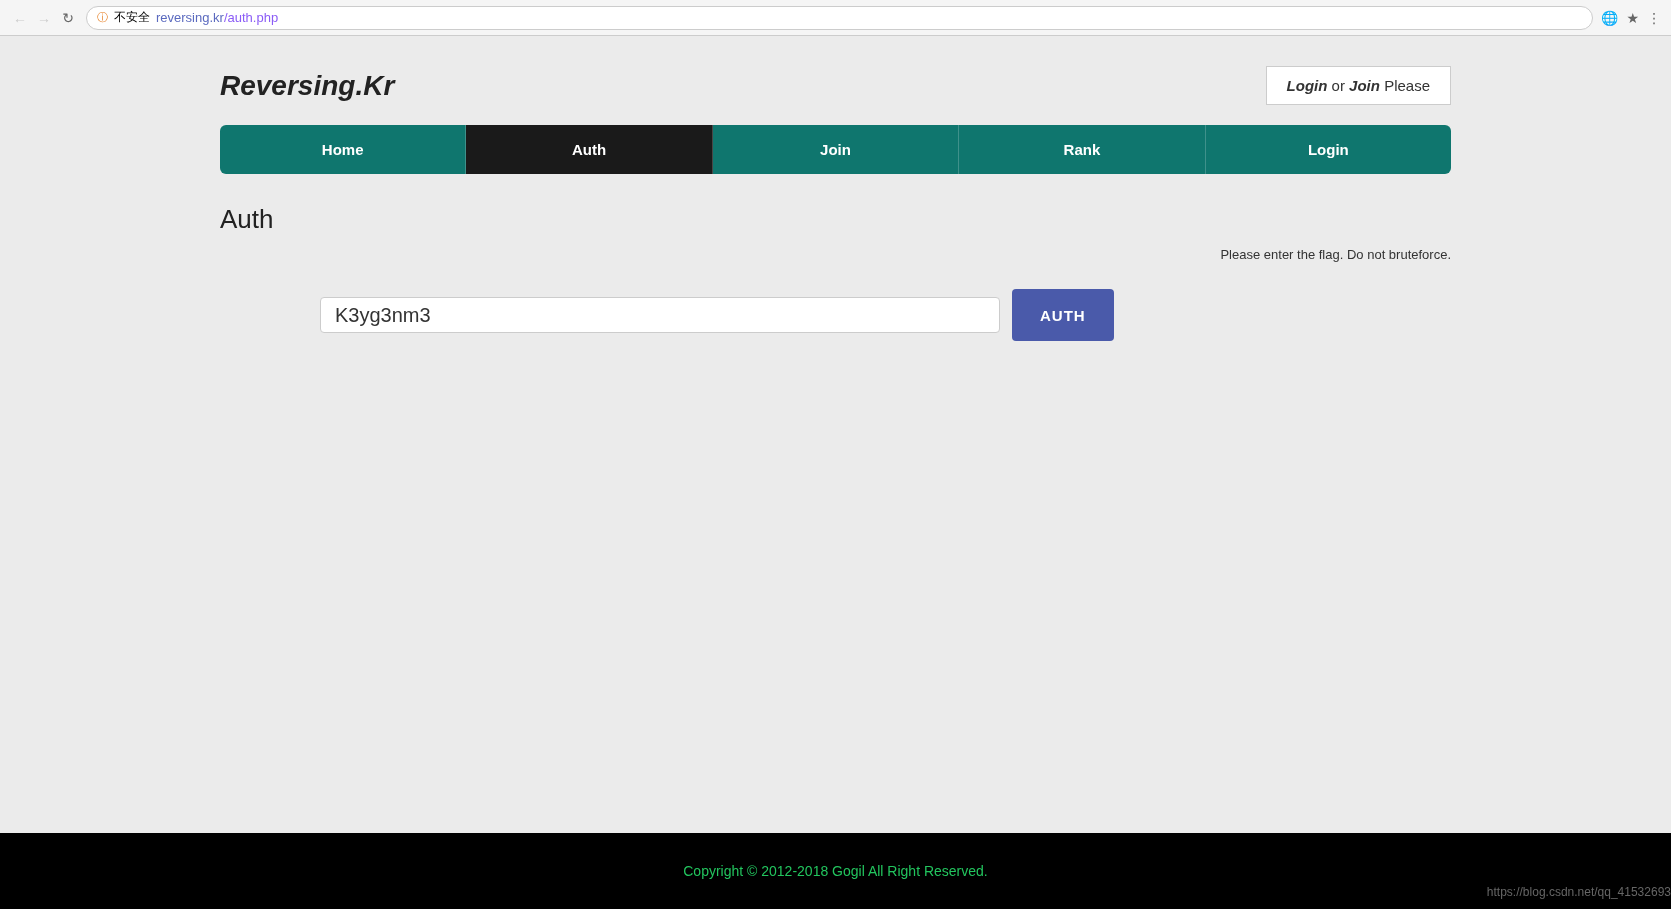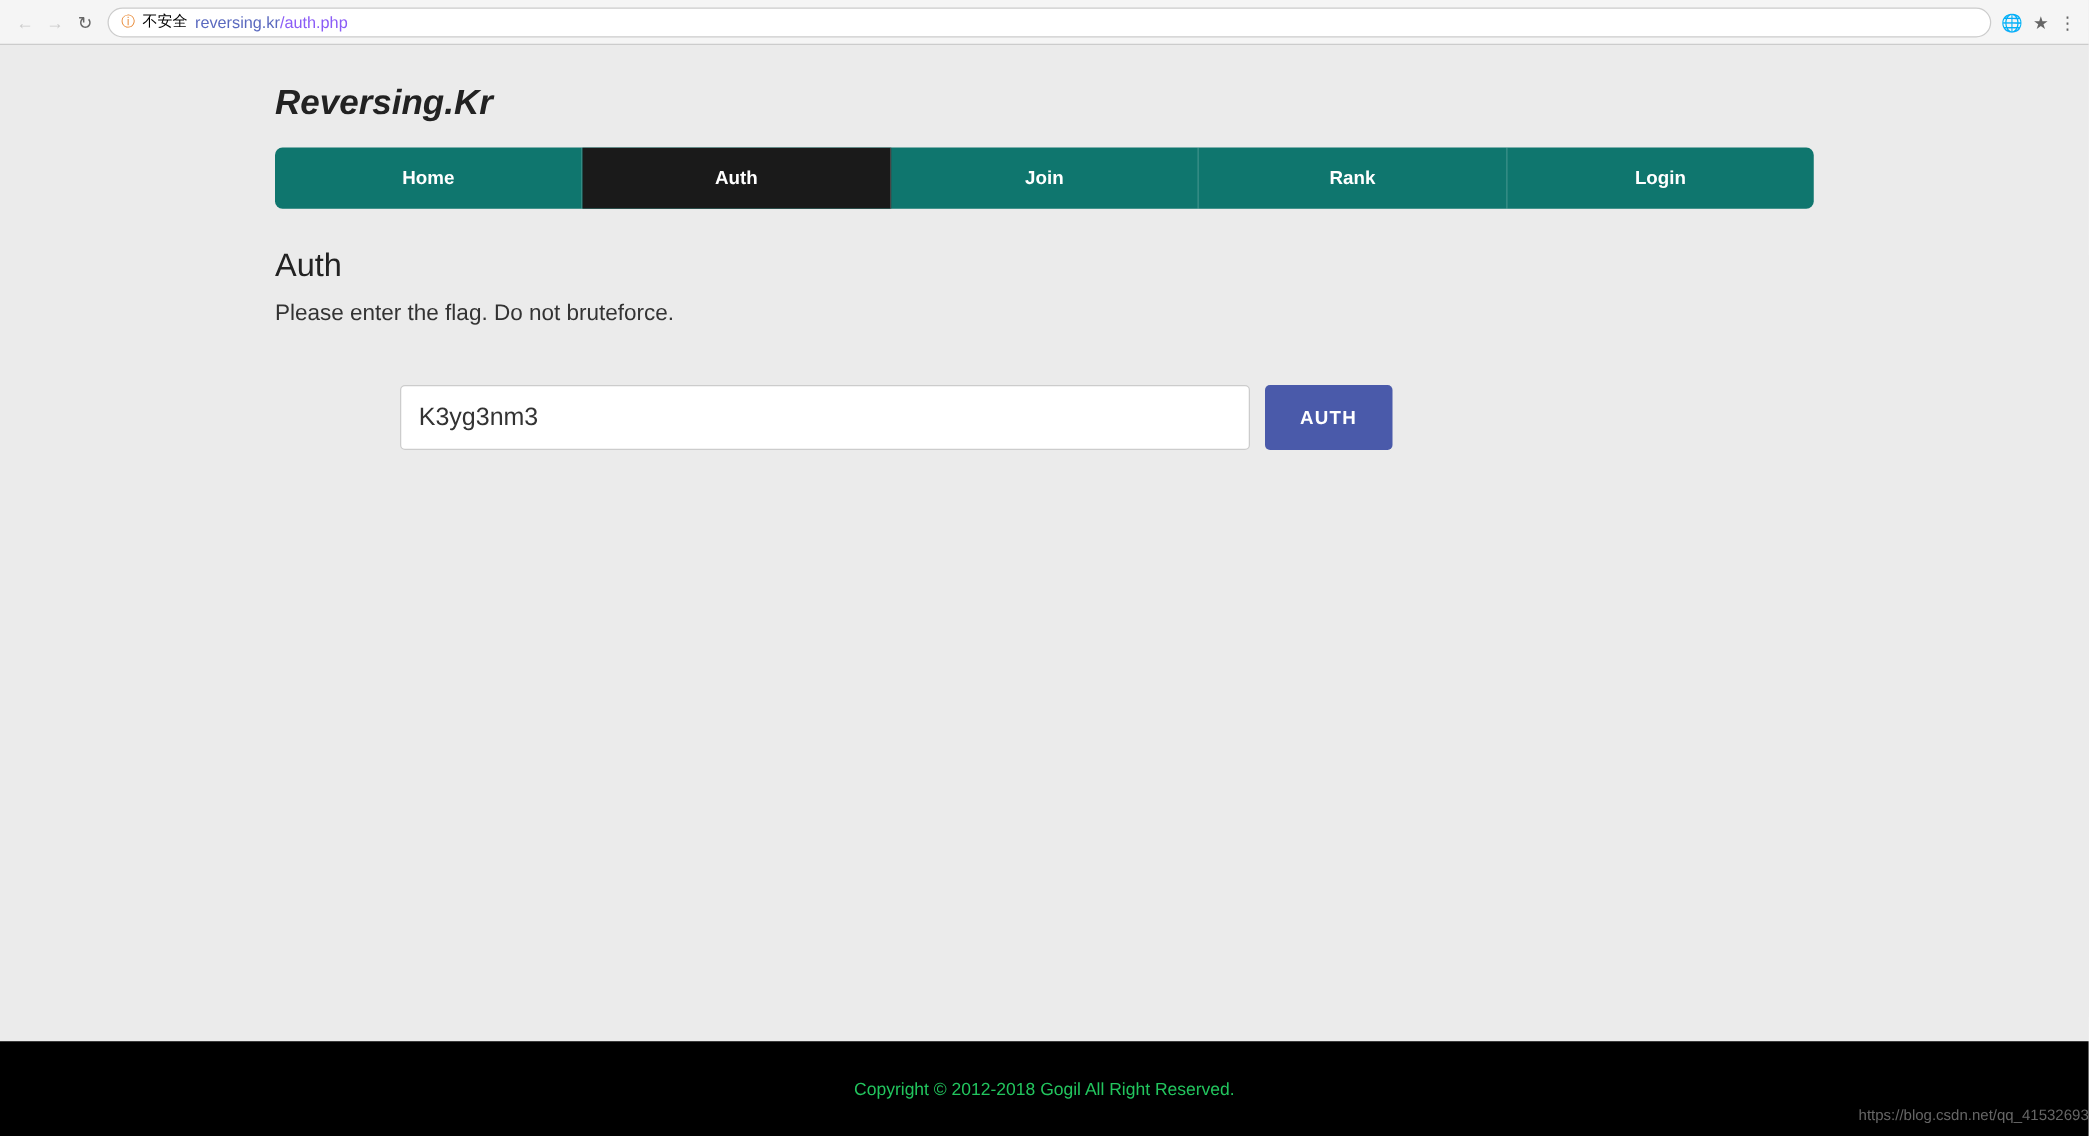--- a/index.html
+++ b/index.html
@@ -165,36 +165,37 @@
     }
 
     .page-title {
       font-size: 26px;
       font-weight: normal;
       color: #222;
       margin-bottom: 12px;
     }
 
     .page-description {
-      font-size: 18px;
-      color: #333;
-      margin-bottom: 47px;
+      font-size: 13px;
+      color: #333;
+      margin-bottom: 27px;
+      text-align: right;
     }
 
     .auth-form {
       display: flex;
       align-items: center;
       gap: 12px;
       margin-top: 20px;
       padding-left: 100px;
     }
 
     .flag-input {
       width: 680px;
-      height: 52px;
+      height: 36px;
       border: 1px solid #ccc;
       border-radius: 4px;
       padding: 0 14px;
       font-size: 20px;
       color: #333;
       background: white;
       outline: none;
     }
 
     .auth-button {
@@ -247,20 +248,26 @@
     <button class="browser-action-btn">🌐</button>
     <button class="browser-action-btn">★</button>
     <button class="browser-action-btn">⋮</button>
   </div>
 </div>
 
 <div class="page-wrapper">
 
   <div class="header">
     <div class="site-logo">Reversing.Kr</div>
+    <div class="login-join-box">
+      <a href="#">Login</a>
+      <span> or </span>
+      <a href="#">Join</a>
+      <span>Please</span>
+    </div>
   </div>
 
   <nav class="nav-bar">
     <div class="nav-item">Home</div>
     <div class="nav-item active">Auth</div>
     <div class="nav-item">Join</div>
     <div class="nav-item">Rank</div>
     <div class="nav-item">Login</div>
   </nav>
 

